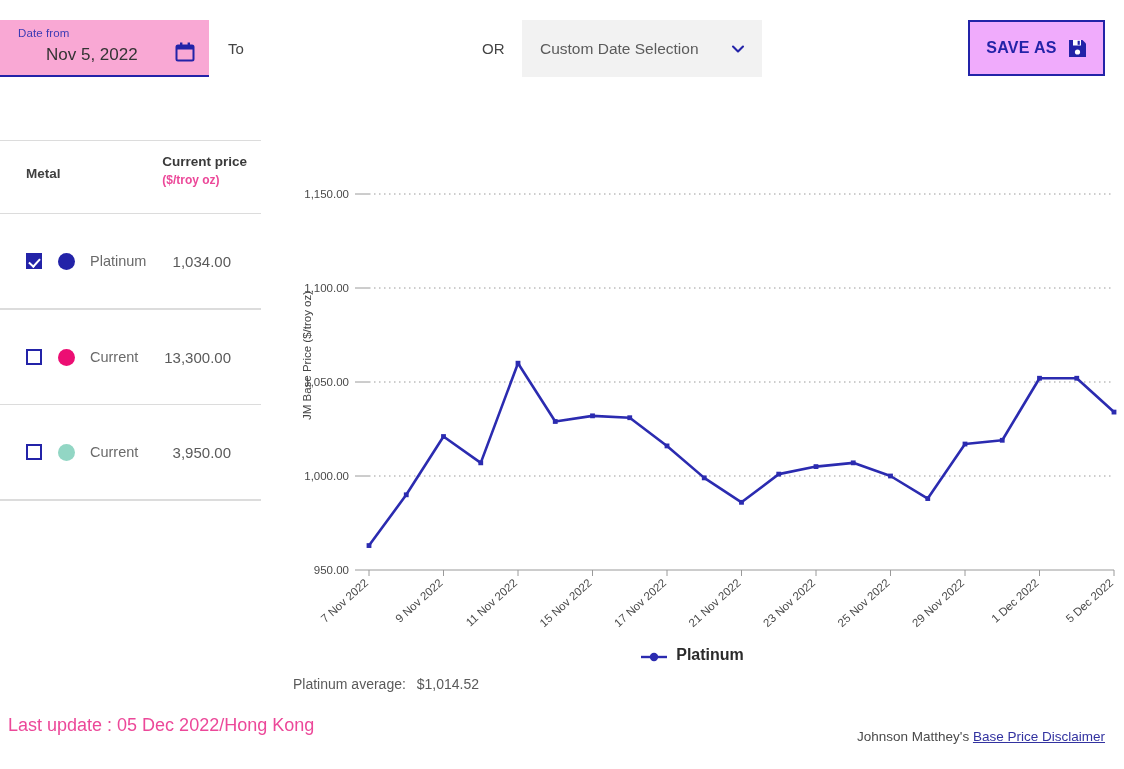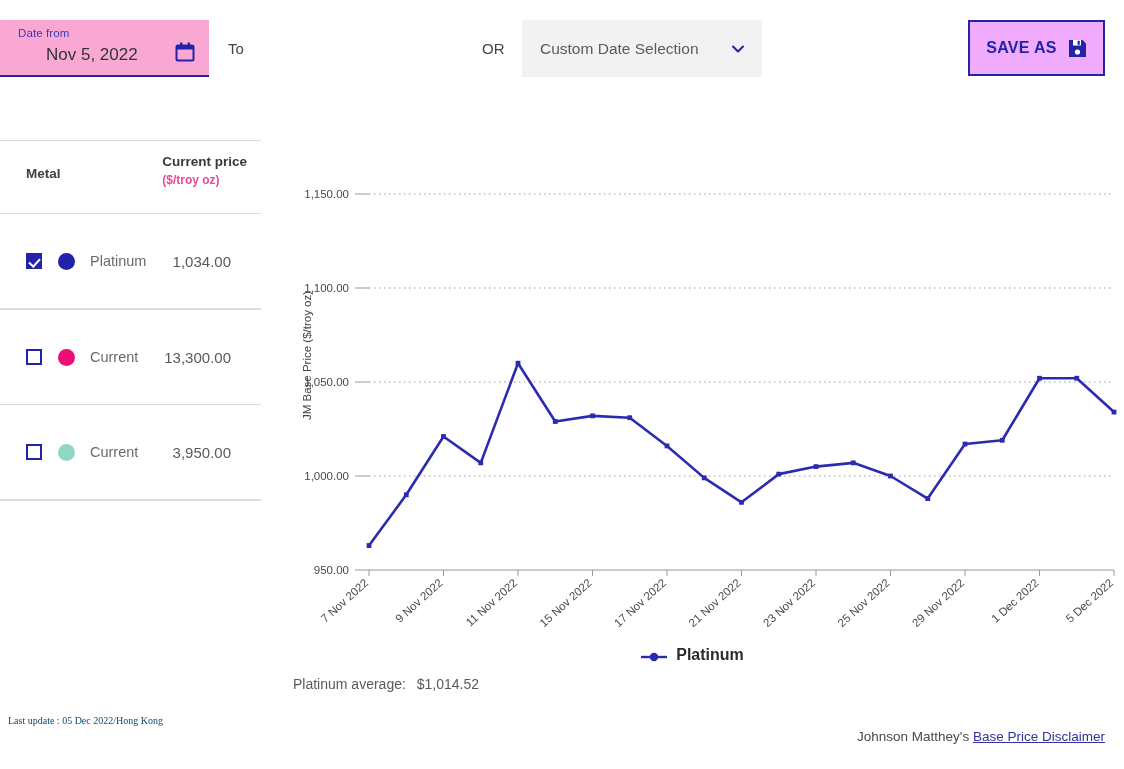--- a/index.html
+++ b/index.html
@@ -79,21 +79,21 @@
     content: ""; position: absolute; left: 3px; top: 1px;
     width: 5px; height: 9px; border: solid #fff; border-width: 0 2px 2px 0;
     transform: rotate(42deg);
   }
   .swatch { width: 17px; height: 17px; border-radius: 50%; margin-left: 16px; flex: 0 0 auto; }
   .metal-name { font-size: 14.5px; color: #6a6a6a; margin-left: 15px; }
   .metal-price { position: absolute; right: 30px; font-size: 15px; color: #5a5a5a; }
 
   .last-update {
     position: absolute; left: 8px; top: 715px;
-    font-size: 10px; color: #0c4a6e; font-family: Liberation Serif, serif;
+    font-size: 18px; color: #ec4899;
   }
 
   
   .chart-area { position: absolute; left: 261px; top: 120px; width: 863px; height: 600px; }
 
   .y-axis-title {
     position: absolute; left: 40px; top: 300px;
     font-size: 11.5px; color: #444;
     transform: rotate(-90deg); transform-origin: 0 0;
     white-space: nowrap;

